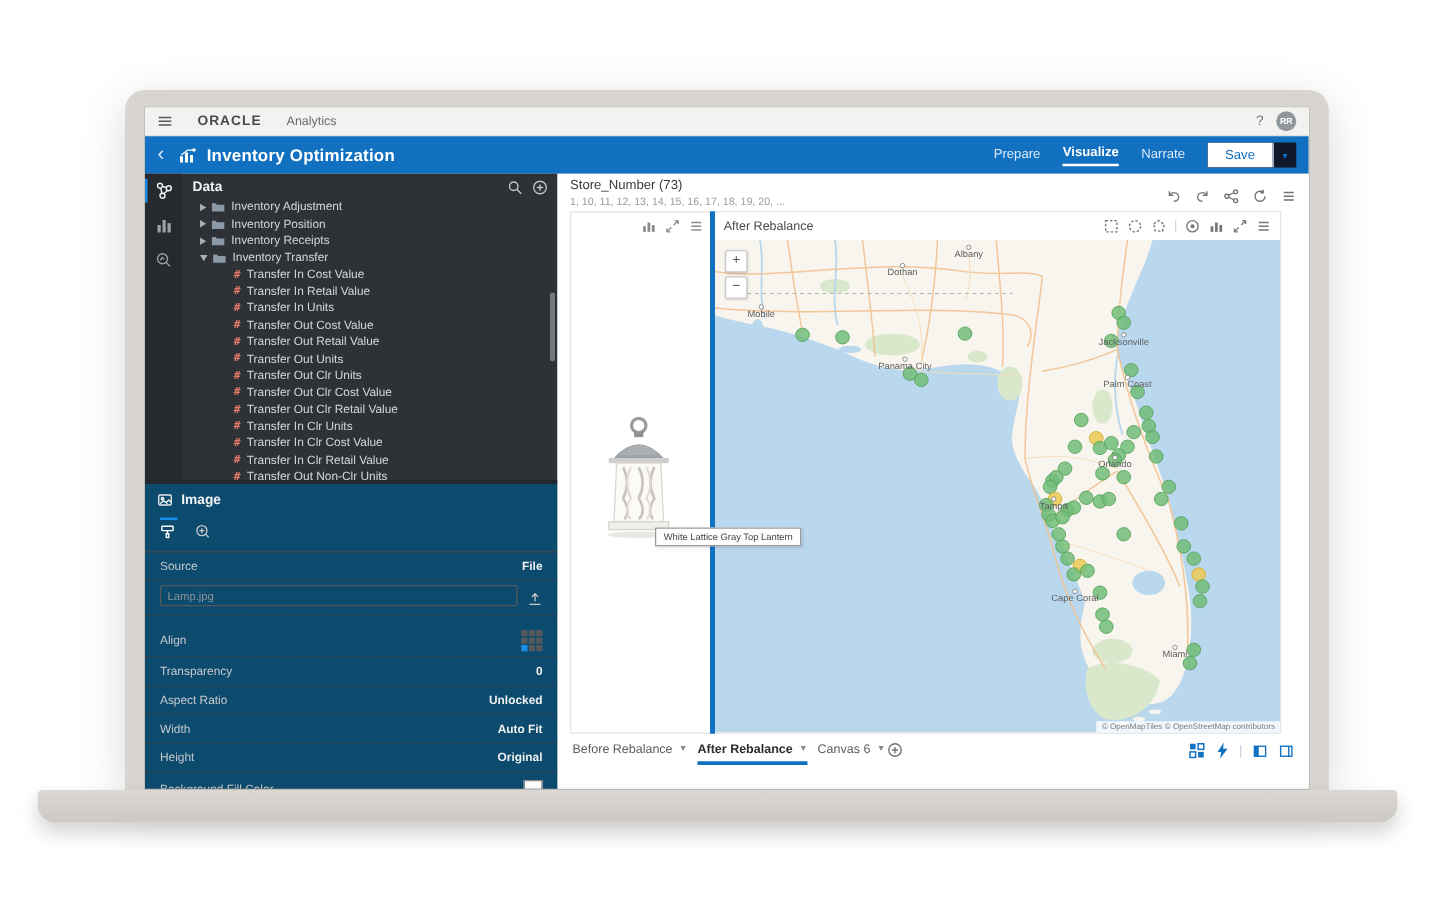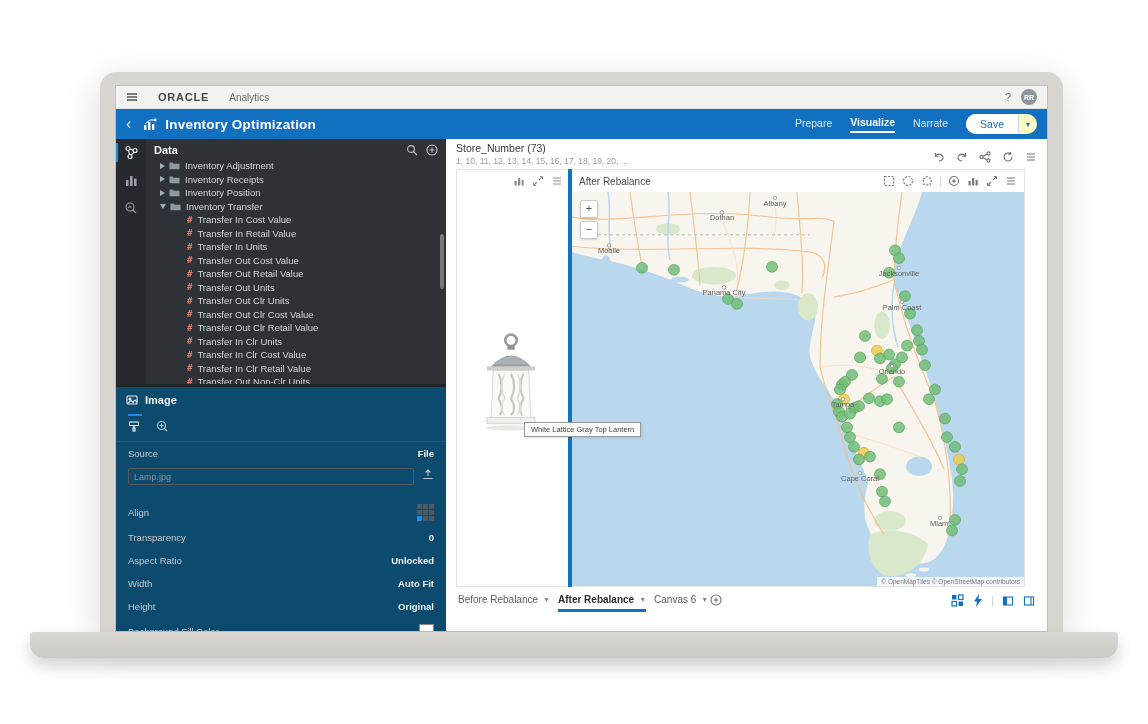--- a/index.html
+++ b/index.html
@@ -19,21 +19,21 @@
   .appbar-right{margin-left:auto;display:flex;align-items:center;gap:10px}
   .help{font-size:11px;color:#777}
   .avatar{width:16px;height:16px;border-radius:50%;background:#8f969c;color:#fff;font-size:7px;font-weight:bold;display:flex;align-items:center;justify-content:center}
   
   .bluebar{height:30px;background:#1170c0;display:flex;align-items:center;color:#fff;padding:0 10px;gap:8px;flex:0 0 auto}
   .back{font-size:16px;line-height:1;color:#dce9f5;margin-right:4px;cursor:pointer}
   .wb-title{font-size:13.5px;font-weight:bold;letter-spacing:.2px}
   .bluebar-right{margin-left:auto;display:flex;align-items:center;gap:18px}
   .nav-item{font-size:10.5px;color:#dce9f7;padding-bottom:3px;cursor:pointer}
   .nav-item.active{color:#fff;border-bottom:2px solid #fff;font-weight:bold}
-  .save-group{display:flex;background:#fef9c3;border-radius:10px;overflow:hidden}
+  .save-group{display:flex;background:#0f172a;border-radius:0;overflow:hidden}
   .save-btn{font-size:10.5px;color:#1170c0;padding:4px 14px;border:none;background:#fff;cursor:pointer}
   .save-caret{border-left:1px solid #cfd9e2;padding:4px 7px;color:#1170c0;font-size:8px;display:flex;align-items:center;cursor:pointer}
   
   .main{flex:1;display:flex;min-height:0}
   .left-panel{width:330px;background:#2e3236;display:flex;flex-direction:column;flex:0 0 auto}
   .lp-top{display:flex;height:245px;flex:0 0 auto;border-bottom:1px solid #202327}
   .rail{width:30px;background:#26292d;display:flex;flex-direction:column;align-items:center;padding-top:6px;gap:14px}
   .rail-item{width:100%;display:flex;justify-content:center;color:#9aa0a5;position:relative;cursor:pointer}
   .rail-item.active{color:#eaecee}
   .rail-item.active::before{content:"";position:absolute;left:0;top:-2px;bottom:-2px;width:2px;background:#1b8ce8}
@@ -52,21 +52,21 @@
   
   .props{flex:1;display:flex;flex-direction:column;background:#0c4a6e;min-height:0}
   .props-header{display:flex;align-items:center;gap:7px;color:#f1f2f3;font-size:11px;font-weight:bold;padding:7px 10px 4px;border-top:2px solid #232629}
   .props-tabs{display:flex;gap:16px;padding:4px 12px 5px;border-bottom:1px solid #45484c}
   .ptab{color:#c6cacd;position:relative;padding-top:4px;cursor:pointer}
   .ptab.active{color:#fff}
   .ptab.active::before{content:"";position:absolute;top:0;left:0;width:14px;height:2px;background:#1b8ce8}
   .prow{display:flex;align-items:center;justify-content:space-between;padding:0 12px;height:22px;
         font-size:9.5px;color:#c6cacd;border-bottom:1px dotted #3b3f44;flex:0 0 auto}
   .prow .pval{color:#f0f1f2;font-weight:bold}
-  .src-row{display:flex;align-items:flex-start;gap:8px;padding:3px 12px 7px;border-bottom:1px dotted #3b3f44}
+  .src-row{display:flex;align-items:flex-end;gap:8px;padding:3px 12px 7px;border-bottom:1px dotted #3b3f44}
   .src-input{flex:1;height:15px;background:transparent;border:1px solid #55595e;border-radius:2px;
              color:#8f9498;font-size:9px;padding:0 5px;font-family:inherit}
   .grid9{display:grid;grid-template-columns:repeat(3,5px);grid-template-rows:repeat(3,5px);gap:1px}
   .grid9 i{background:#55595e;display:block}
   .grid9 i.sel{background:#1b8ce8}
   .swatch{width:13px;height:13px;background:#fff;border:1px solid #888}
   
   .content{flex:1;display:flex;flex-direction:column;background:#fff;min-width:0}
   .filterbar{height:30px;flex:0 0 auto;display:flex;padding:3px 10px 0;box-sizing:border-box}
   .filter-name{font-size:10.5px;color:#3a3a3a}
@@ -204,30 +204,30 @@
                   </span>
                   <span>Inventory Adjustment</span>
                 </div>
                 <div class="trow">
                   <span class="cr right"></span>
                   <span class="fold-ic">
                     <svg width="11" height="9" viewBox="0 0 11 9">
                       <path d="M0.5,1.5 h3 l1,1.2 h6 v5.5 h-10 z" fill="#8c99a6"></path>
                     </svg>
                   </span>
-                  <span>Inventory Receipts</span>
+                  <span>Inventory Position</span>
                 </div>
                 <div class="trow">
                   <span class="cr right"></span>
                   <span class="fold-ic">
                     <svg width="11" height="9" viewBox="0 0 11 9">
                       <path d="M0.5,1.5 h3 l1,1.2 h6 v5.5 h-10 z" fill="#8c99a6"></path>
                     </svg>
                   </span>
-                  <span>Inventory Position</span>
+                  <span>Inventory Receipts</span>
                 </div>
                 <div class="trow">
                   <span class="cr down"></span>
                   <span class="fold-ic">
                     <svg width="11" height="9" viewBox="0 0 11 9">
                       <path d="M0.5,1.5 h3 l1,1.2 h6 v5.5 h-10 z" fill="#8c99a6"></path>
                     </svg>
                   </span>
                   <span>Inventory Transfer</span>
                 </div>

